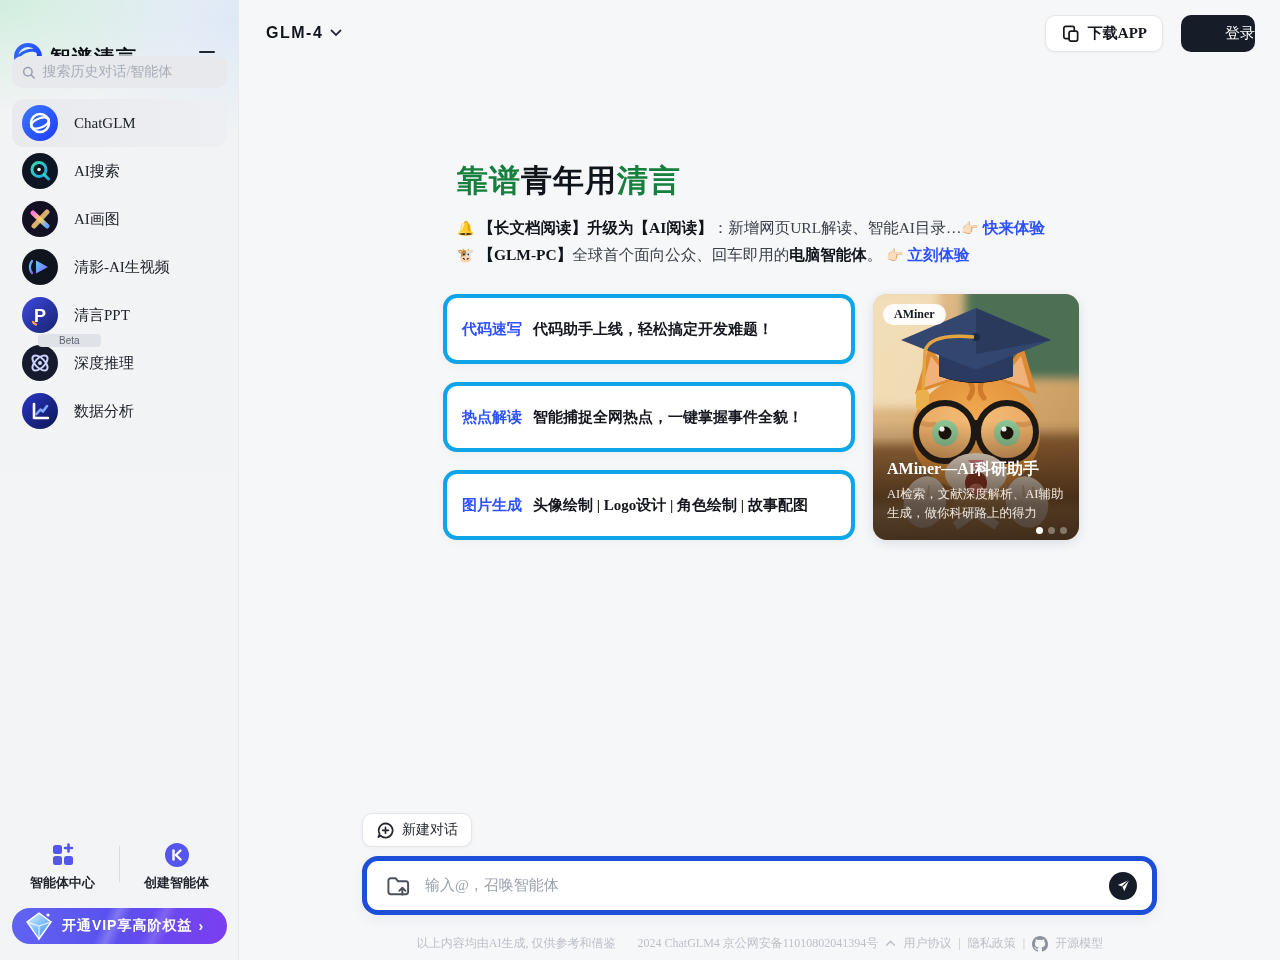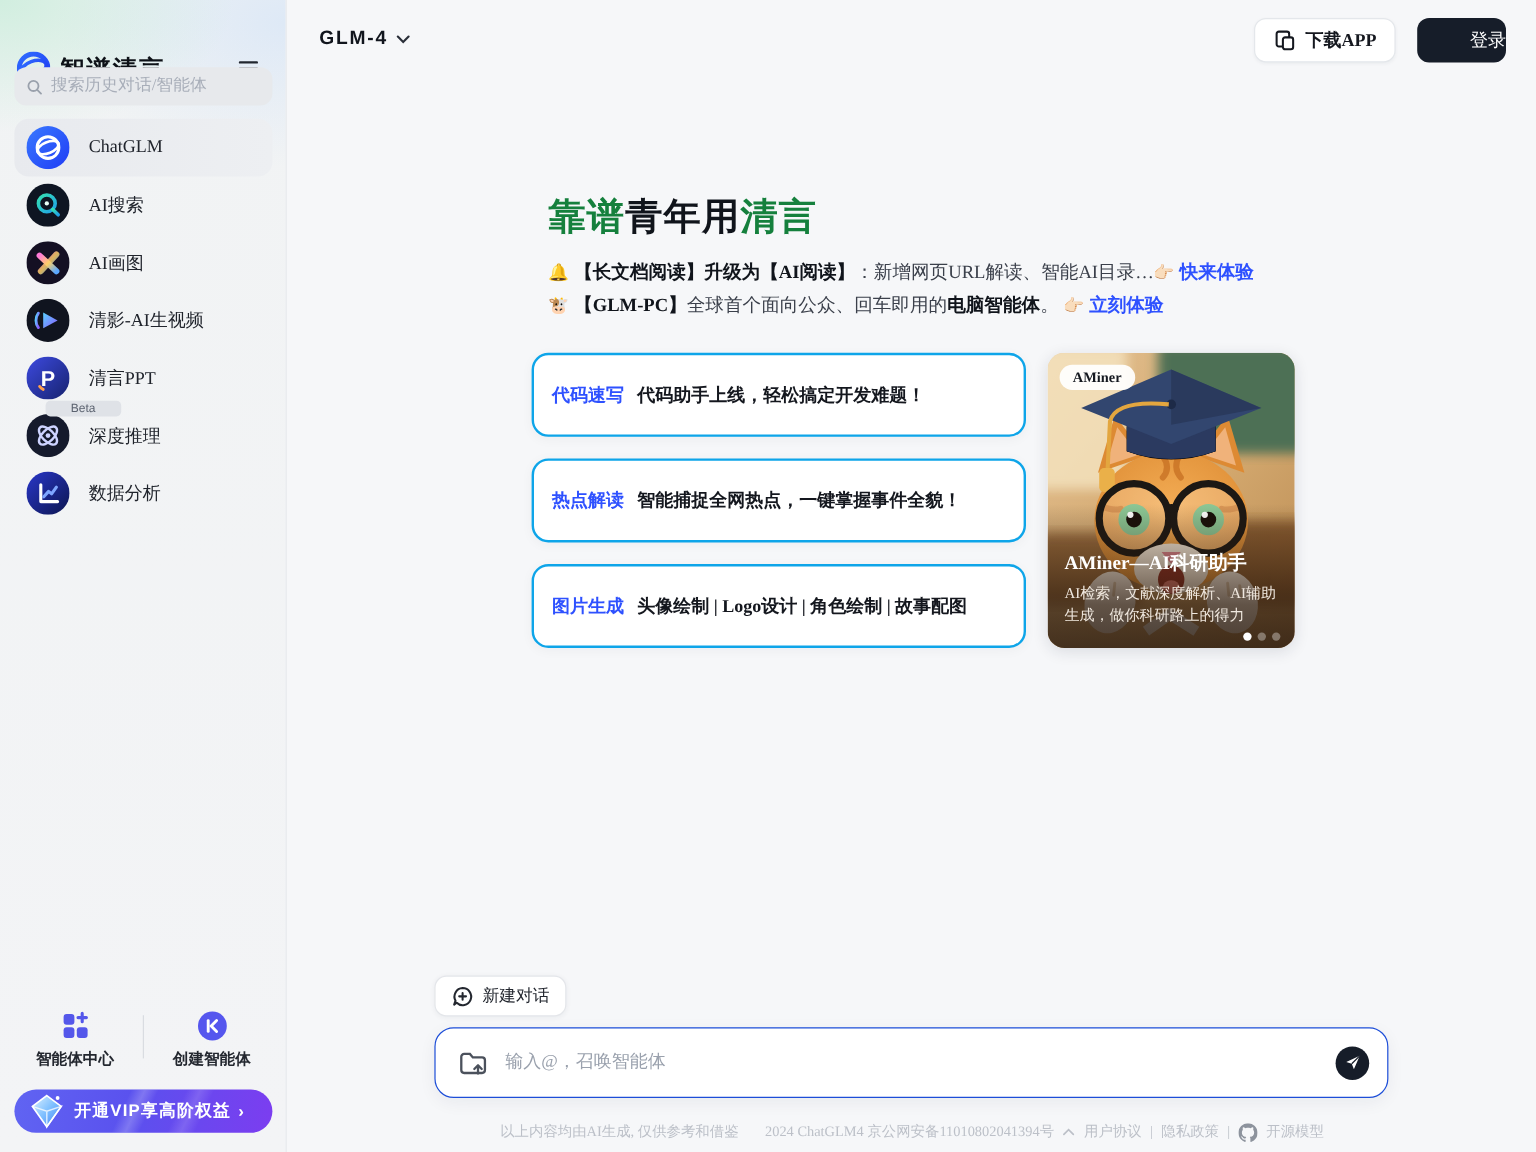--- a/index.html
+++ b/index.html
@@ -70,21 +70,21 @@
   .hero h1 { font-family:"Liberation Sans", sans-serif; font-weight:800; font-size:31px; color:#10141b;
     letter-spacing:1px; }
   .hero h1 .blue { color:#15803d;text-align:right; }
   .announcements { margin-top:13px; font-size:15.5px; line-height:26px; color:#3b404b; }
   .announcements .b { font-weight:700; color:#10141b; }
   .announcements .link { color:#2e51ff; font-weight:700; cursor:pointer; }
   .announcements .emoji { font-size:14px; margin-right:4px; }
 
   .content-row { position:absolute; left:203px; top:294px; display:flex; gap:18px; }
   .cards-col { display:flex; flex-direction:column; gap:18px; width:412px; }
-  .promo-card-sm { height:70px; background:#fff; border:2px solid #0ea5e9; border-radius:14px;
+  .promo-card-sm { height:70px; background:#fff; border:4px solid #0ea5e9; border-radius:14px;
     box-shadow:0 2px 10px rgba(25,35,60,.04); display:flex; align-items:center; padding:0 15px; gap:11px;
     cursor:pointer; }
   .card-tag { color:#2e51ff; font-weight:700; font-size:15px; white-space:nowrap; }
   .card-desc { color:#14171e; font-weight:700; font-size:15px; white-space:nowrap; }
 
   .aminer-card { position:relative; width:206px; height:246px; border-radius:14px; overflow:hidden;
     box-shadow:0 3px 12px rgba(25,35,60,.12); cursor:pointer; }
   .aminer-card svg.scene { position:absolute; inset:0; display:block; }
   .aminer-overlay { position:absolute; left:0; right:0; bottom:0; height:120px;
     background:linear-gradient(180deg, rgba(46,28,12,0) 0%, rgba(40,24,12,.72) 70%, rgba(36,22,12,.82) 100%); }
@@ -95,21 +95,21 @@
     line-height:19px; max-height:38px; overflow:hidden; }
   .dots { position:absolute; right:12px; bottom:6px; display:flex; gap:5px; }
   .dot { width:7px; height:7px; border-radius:50%; background:rgba(255,255,255,.35); cursor:pointer; }
   .dot.active { background:#fff; }
 
   .btn-newchat { position:absolute; left:122px; top:813px; height:34px; padding:0 13px; background:#fff;
     border:1px solid #e4e6ea; border-radius:10px; box-shadow:0 1px 4px rgba(20,30,50,.05);
     display:flex; align-items:center; gap:7px; cursor:pointer; font-size:14px; color:#23272f; }
 
   .input-bar { position:absolute; left:122px; top:856px; width:795px; height:59px; background:#fff;
-    border:1px solid #1d4ed8; border-radius:16px; box-shadow:0 4px 14px rgba(25,35,60,.06);
+    border:5px solid #1d4ed8; border-radius:16px; box-shadow:0 4px 14px rgba(25,35,60,.06);
     display:flex; align-items:center; padding:0 15px 0 19px; gap:14px; }
   .input-bar input { flex:1; border:none; outline:none; font-family:"Liberation Serif", serif;
     font-size:15px; color:#2a2f39; background:transparent; }
   .input-bar input::placeholder { color:#9aa1ad; }
   .send-btn { width:28px; height:28px; border-radius:50%; background:#161d29; display:flex;
     align-items:center; justify-content:center; cursor:pointer; flex:0 0 28px; }
 
   .footer { position:absolute; left:0; right:0; bottom:8px; display:flex; align-items:center;
     justify-content:center; gap:7px; font-size:12px; color:#bcc0c8; }
   .footer .f-link { cursor:pointer; }

